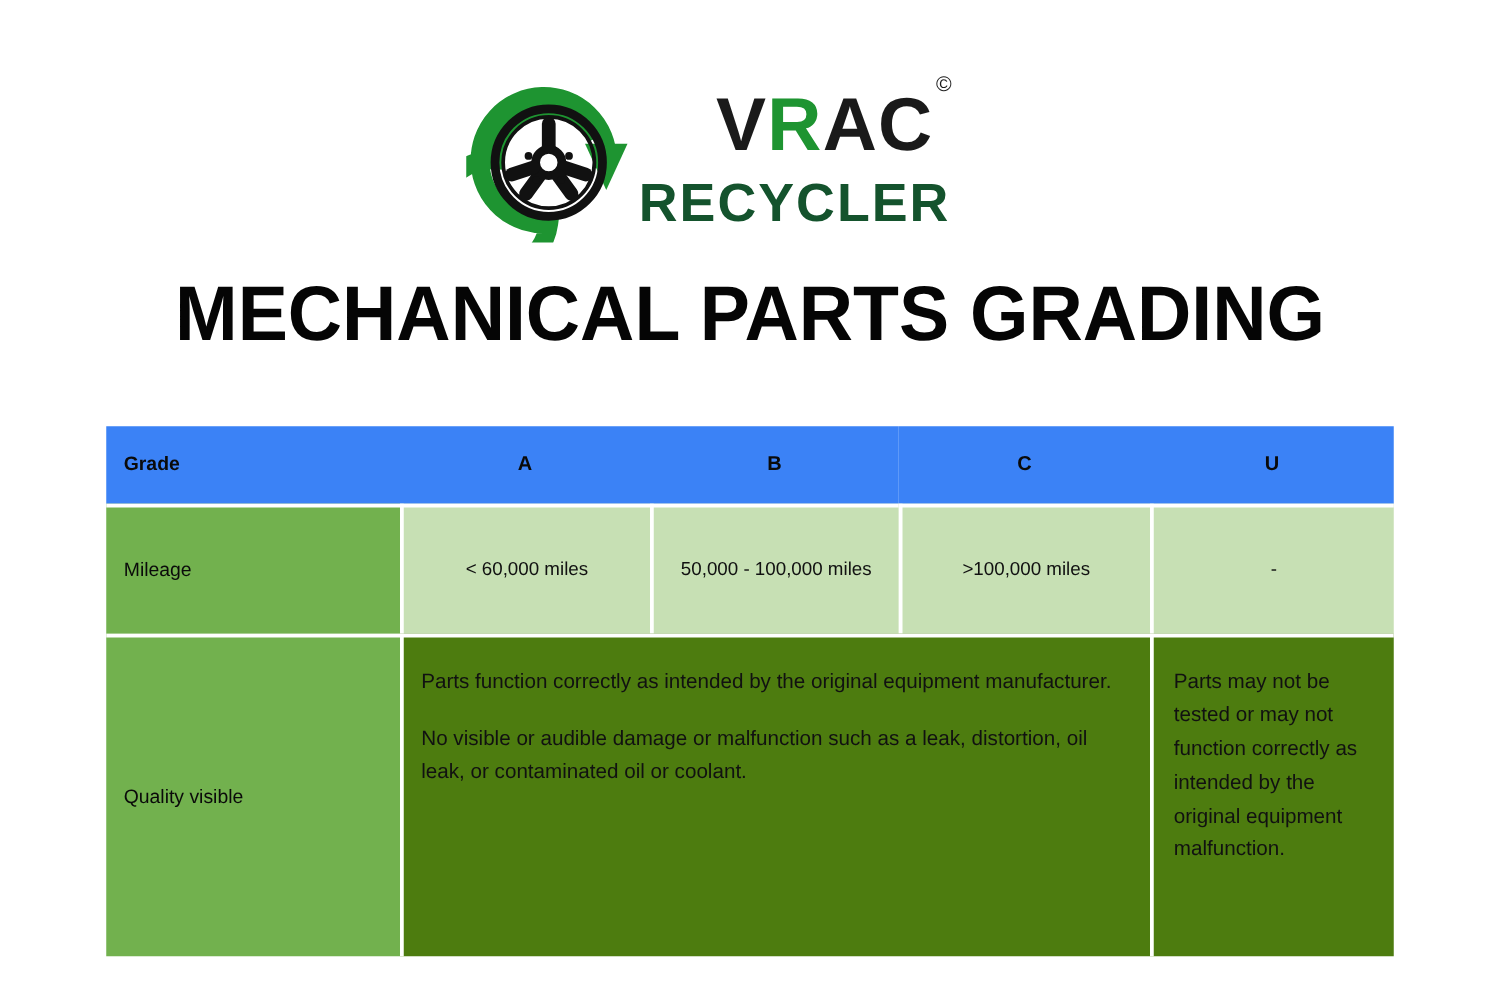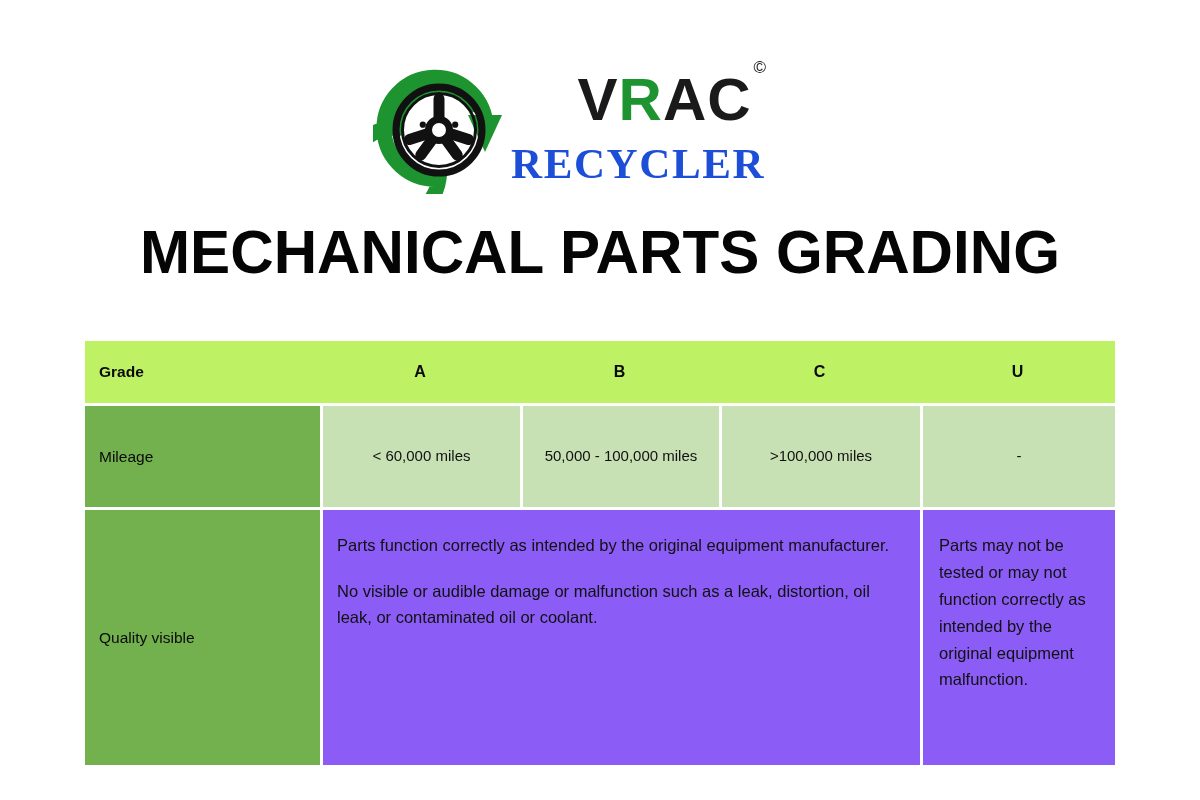--- a/index.html
+++ b/index.html
@@ -66,25 +66,25 @@
     font-weight: bold;
     font-size: 25.5px;
     letter-spacing: 2.1px;
     color: #111111;
     white-space: nowrap;
     display: block;
     margin-top: 5px;
     transform: scaleX(1.0);
   }
   .wm-row3 {
-    font-family: Liberation Serif, serif;
+    font-family: Liberation Sans, sans-serif;
     font-weight: bold;
     font-size: 43px;
     letter-spacing: 1.6px;
-    color: #1d4ed8;
+    color: #14532d;
     white-space: nowrap;
     display: block;
     margin-top: 14px;
   }
 
   
   #page-title {
     position: absolute;
     left: 0;
     top: 216px;
@@ -113,21 +113,21 @@
     vertical-align: middle;
     padding: 0;
   }
   .col-label  { width: 235px; }
   .col-a      { width: 200px; }
   .col-b      { width: 199px; }
   .col-c      { width: 201px; }
   .col-u      { width: 195px; }
 
   .hdr-label, .hdr-grade {
-    background: #bef264;
+    background: #3b82f6;
     height: 62px;
     color: #0a0a0a;
     font-weight: bold;
     font-size: 15.5px;
   }
   .hdr-label { padding-left: 14px !important; text-align: left; }
   .hdr-grade { text-align: center; font-size: 16px; }
 
   .rowlabel {
     background: #72b14e;
@@ -143,21 +143,21 @@
     text-align: center;
     font-size: 15px;
     color: #111;
     height: 101px;
     border-top: 3px solid #ffffff;
     border-left: 3px solid #ffffff;
     line-height: 1.75;
     padding: 0 10px !important;
   }
   .qual-cell {
-    background: #8b5cf6;
+    background: #4d7c0f;
     font-size: 16.5px;
     color: #111;
     height: 223px;
     vertical-align: top !important;
     border-top: 3px solid #ffffff;
     border-left: 3px solid #ffffff;
     padding: 22px 16px 10px 16px !important;
     line-height: 1.62;
     margin-top: 36px;
   }

